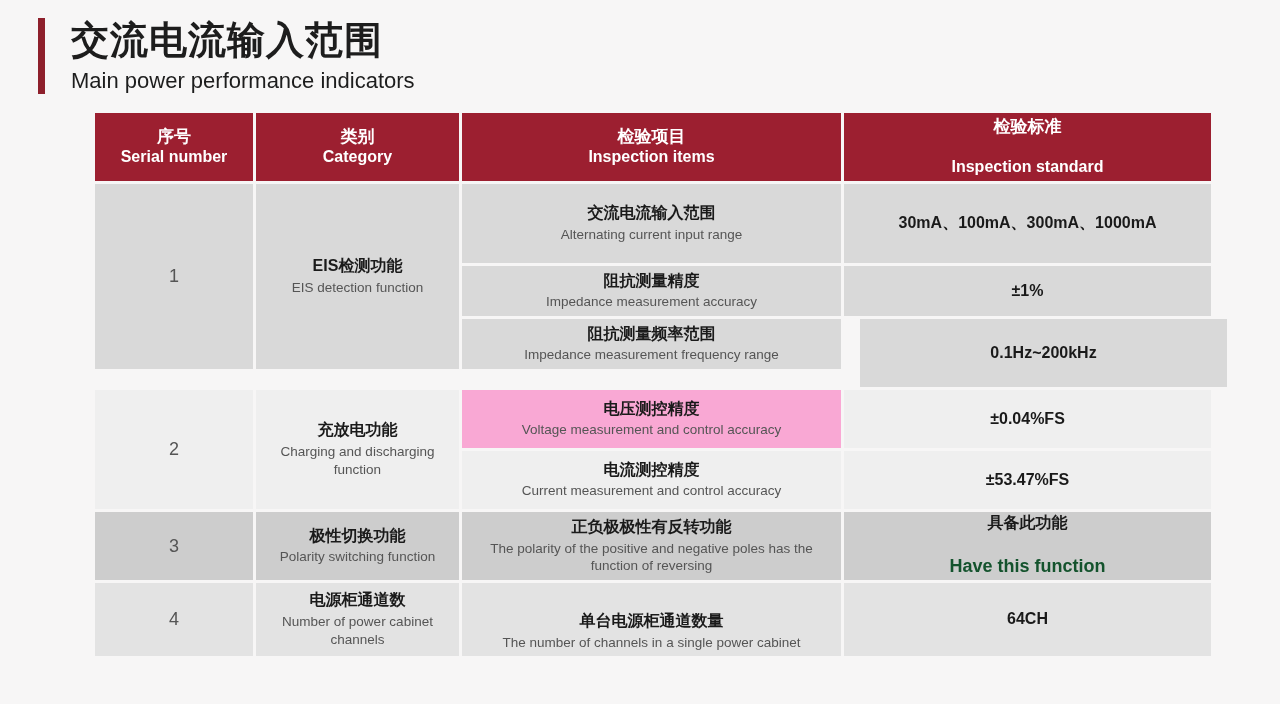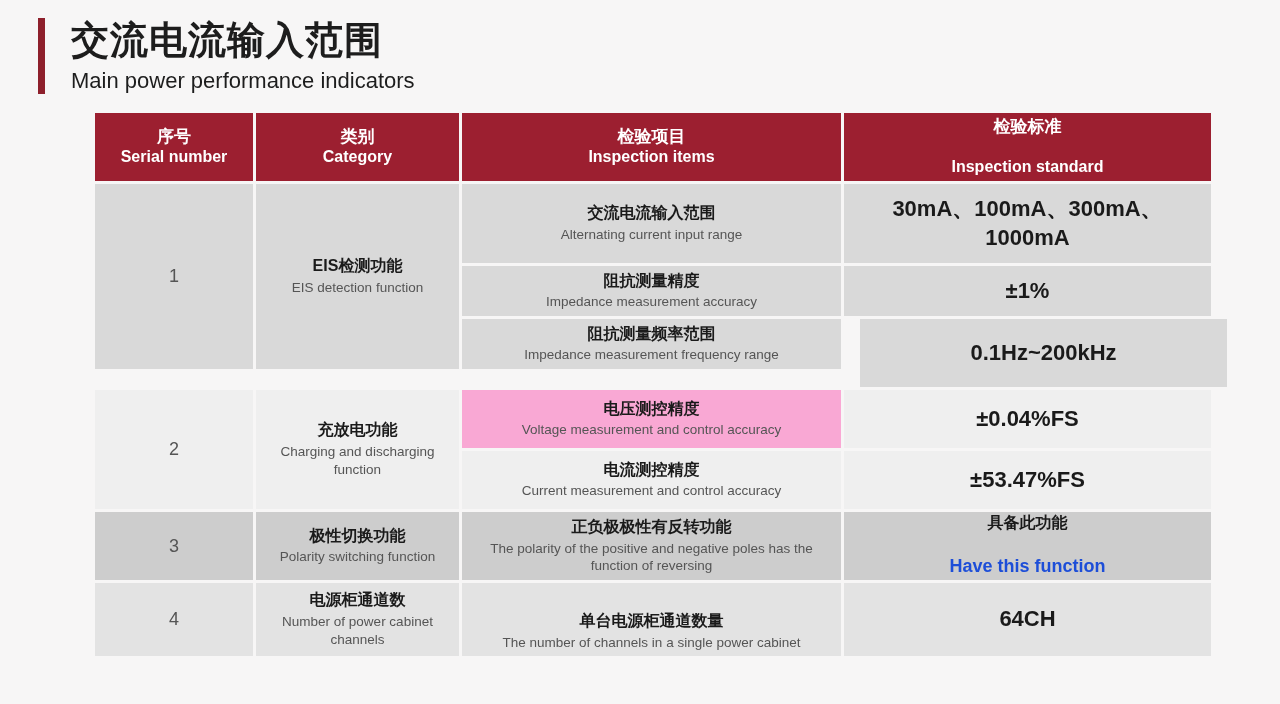--- a/index.html
+++ b/index.html
@@ -144,35 +144,35 @@
     display: flex;
     flex-direction: column;
   }
   .subrow {
     display: flex;
     margin-bottom: 3px;
   }
   .subrow:last-child { margin-bottom: 0; }
 
   .std-value {
-    font-size: 22px;
+    font-size: 16px;
     font-weight: bold;
     color: #1a1a1a;
     line-height: 1.3;
   }
   .std-cn {
     font-size: 16px;
     font-weight: bold;
     color: #1a1a1a;
     line-height: 1.3;
   }
   .std-en {
     font-size: 18px;
     font-weight: bold;
-    color: #1d4ed8;
+    color: #14532d;
     line-height: 1.3;
     margin-top: 1px;
   }
 </style>
 </head>
 <body>
 
 <div class="slide">
 
   <div class="title-block">

